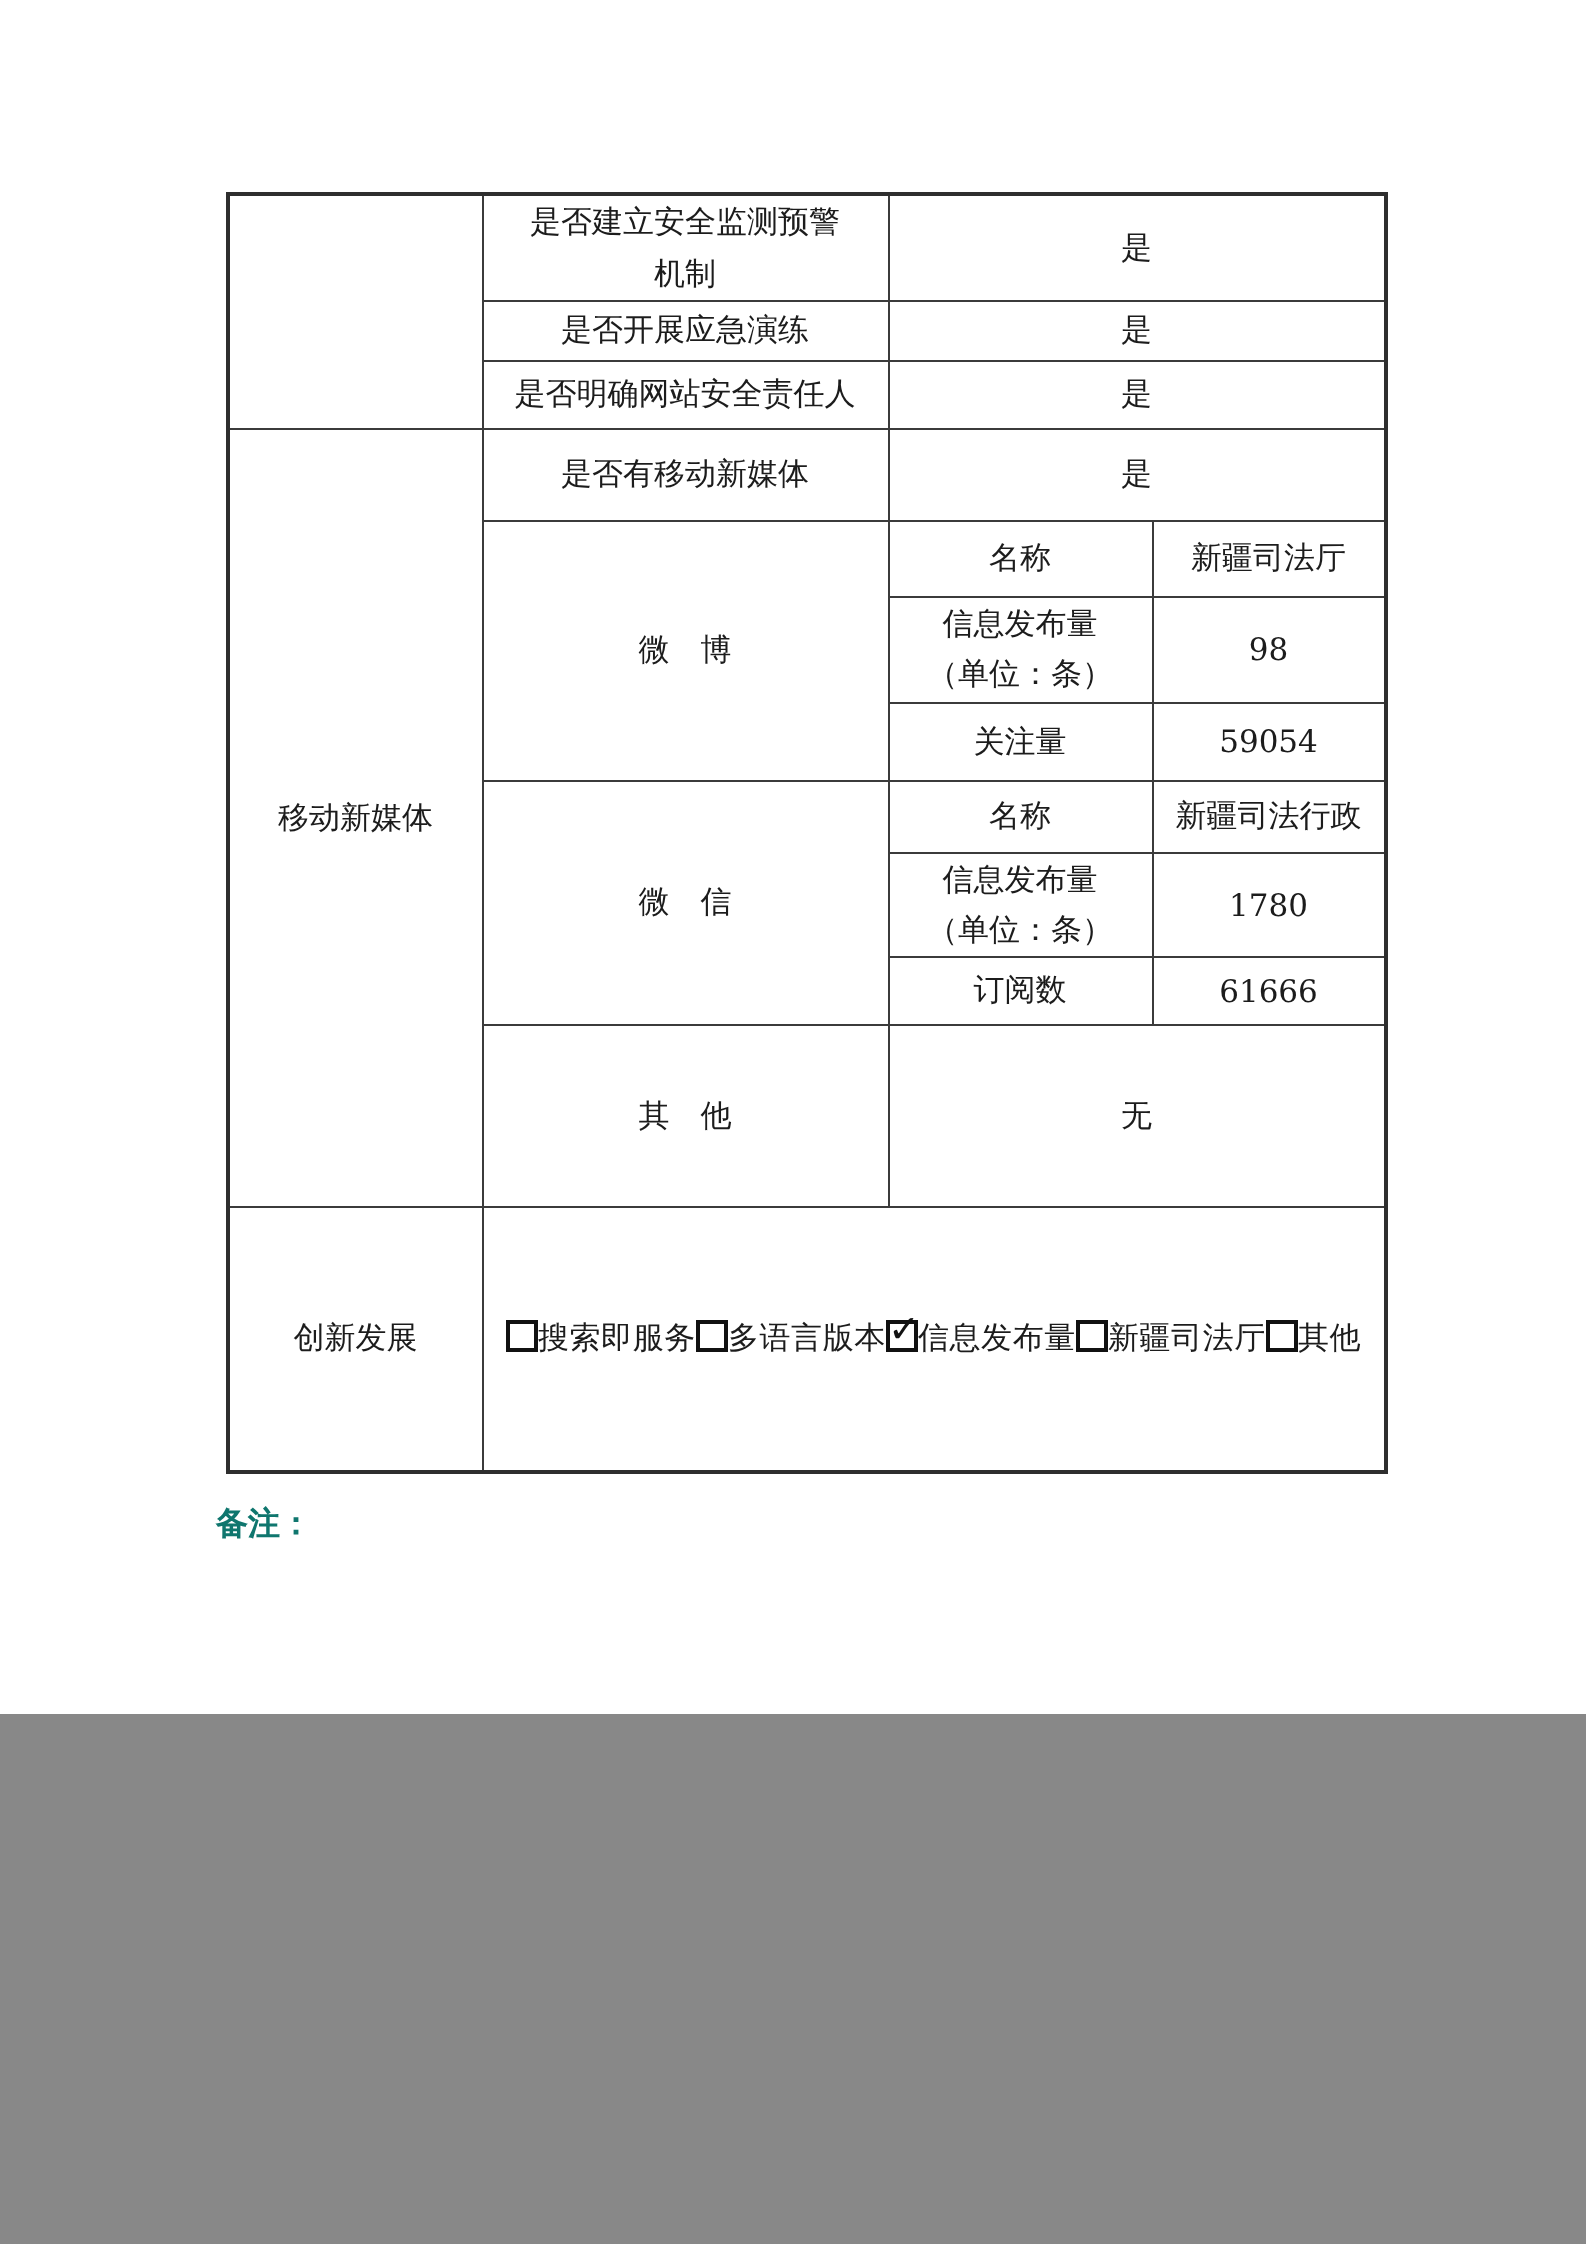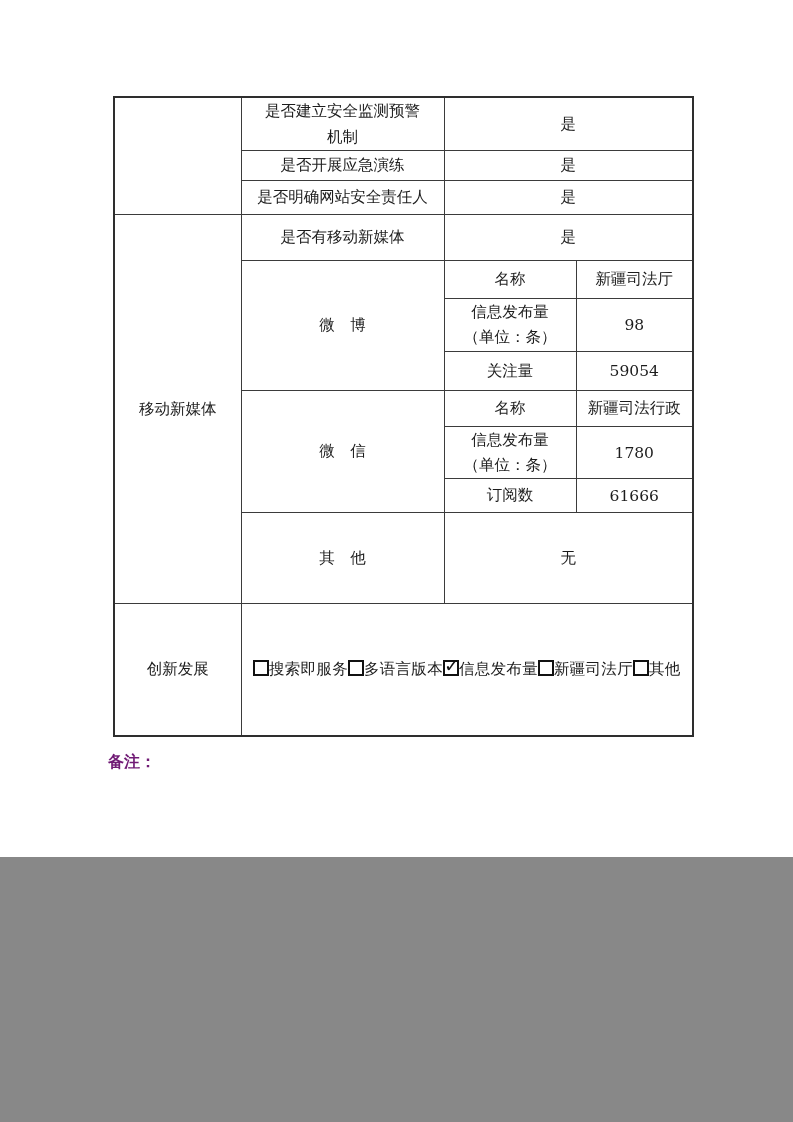--- a/index.html
+++ b/index.html
@@ -52,21 +52,21 @@
     font-weight:bold;
     color:#111;
     font-family:"DejaVu Sans","Liberation Sans",sans-serif;
   }
   .remark{
     position:absolute;
     left:108px;top:752px;
     font-size:16px;
     font-weight:bold;
     font-family:"DejaVu Sans","Liberation Sans",sans-serif;
-    color:#701a75;
+    color:#0f766e;
   }
   .pageno{
     position:absolute;
     left:0;top:1038px;
     width:100%;
     text-align:center;
     font-size:16px;
     color:#222;
   }
 </style>

